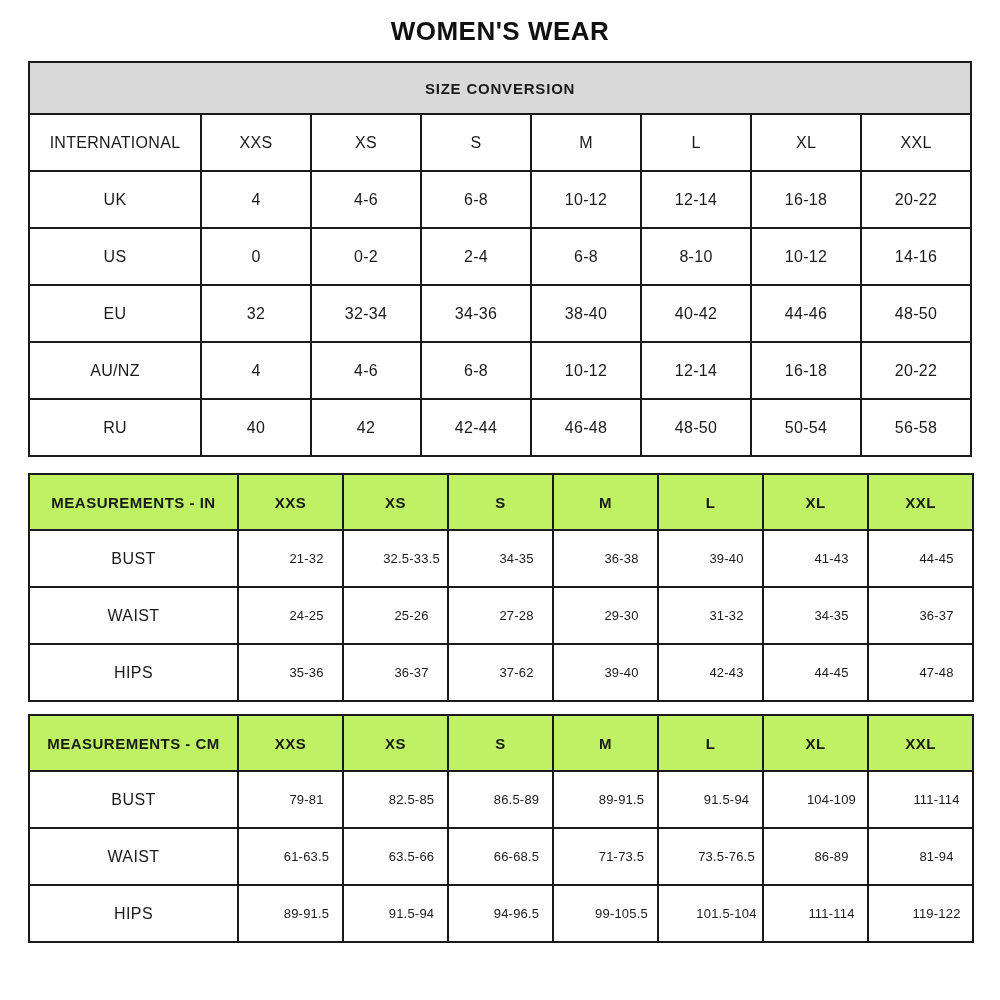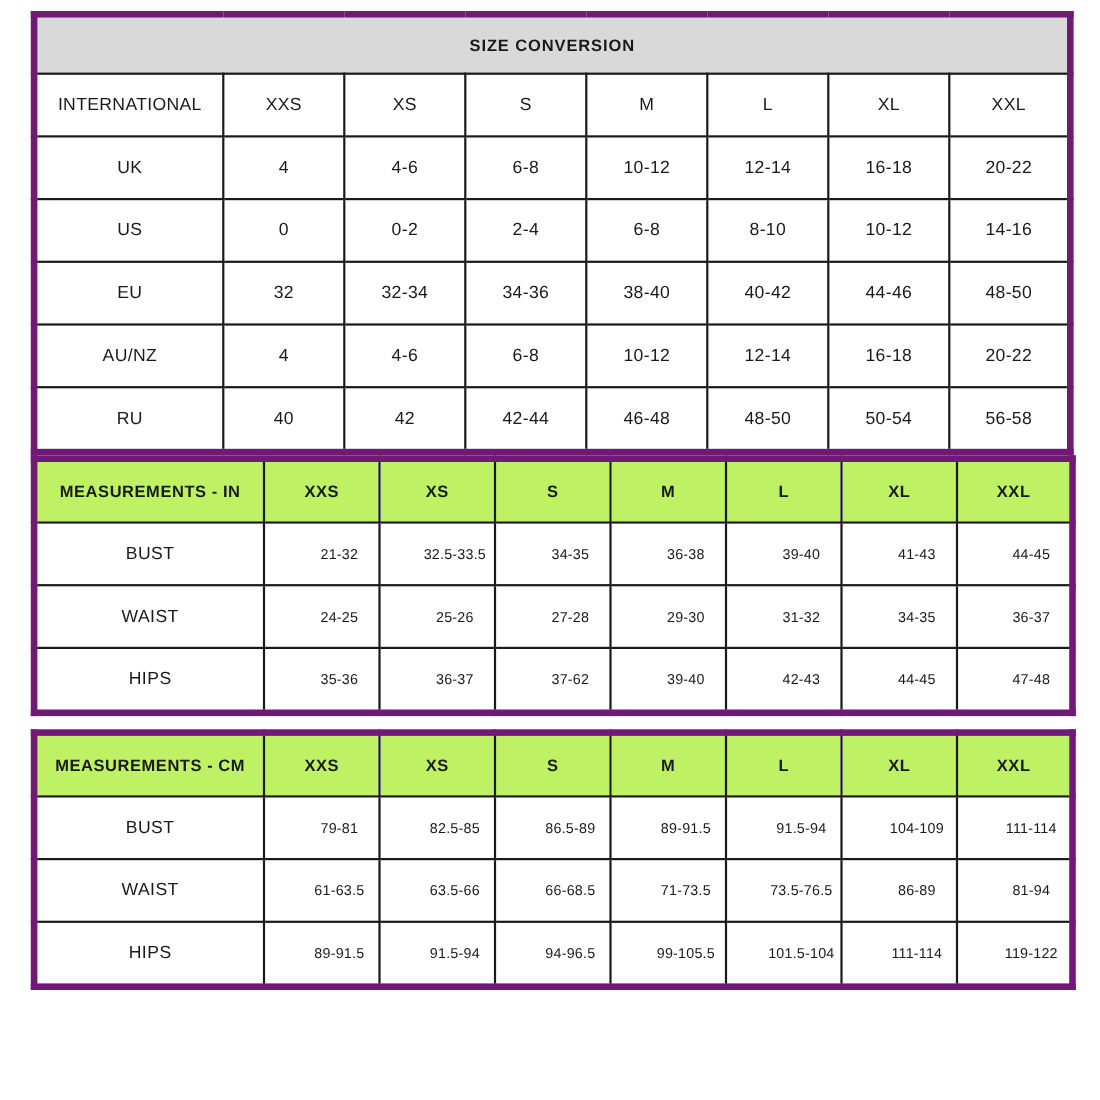--- a/index.html
+++ b/index.html
@@ -21,22 +21,22 @@
     font-size: 26px;
     font-weight: 700;
     letter-spacing: 0.5px;
     margin: 6px 0 14px 0;
     color: #111111;
   }
   table.sizing {
     width: 944px;
     border-collapse: collapse;
     table-layout: fixed;
-    border: 6px solid #701a75;
-    margin: 0 0 0 0;
+    border: 1px solid #701a75;
+    margin: 0 0 16px 0;
   }
   table.sizing th, table.sizing td {
     border: 2px solid #1a1a1a;
     text-align: center;
     vertical-align: middle;
     padding: 0 4px;
     overflow: hidden;
     white-space: nowrap;
   }
   
@@ -74,20 +74,21 @@
     letter-spacing: 0.2px;
     padding-left: 36px;
   }
   table.measure { margin-bottom: 12px; }
 </style>
 </head>
 <body>
 
 <div class="page">
 
+  <div class="page-title">WOMEN'S WEAR</div>
 
   <table class="sizing" id="size-conversion">
     <colgroup>
       <col style="width:172px">
       <col style="width:110px">
         <col style="width:110px">
         <col style="width:110px">
       <col style="width:110px">
         <col style="width:110px">
         <col style="width:110px">

